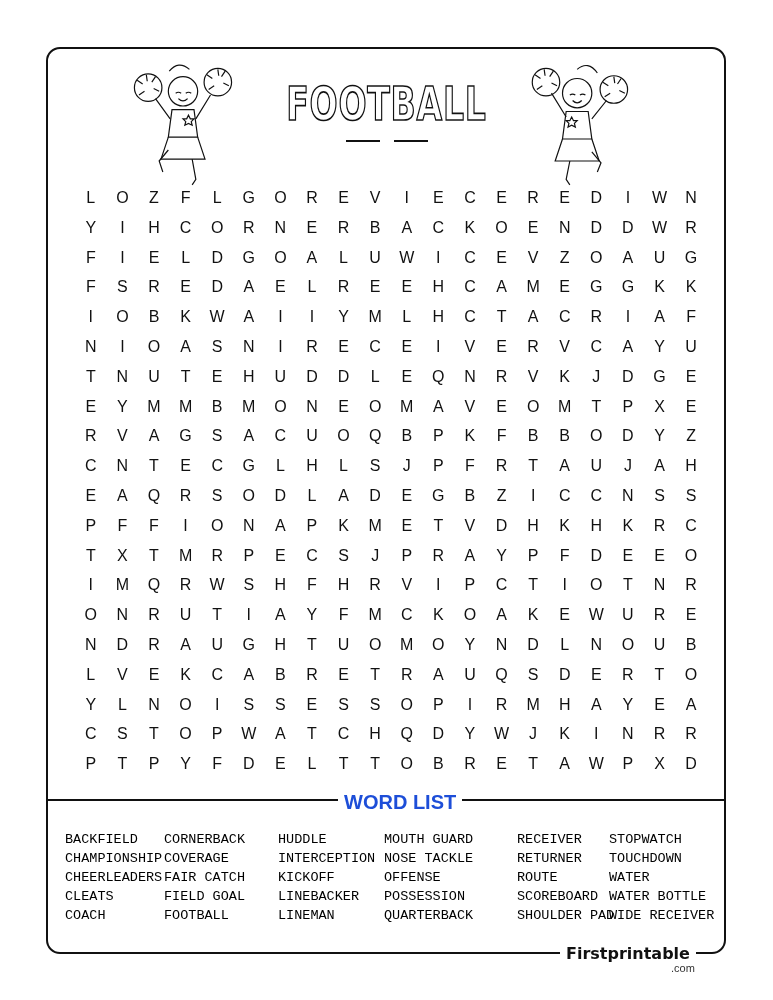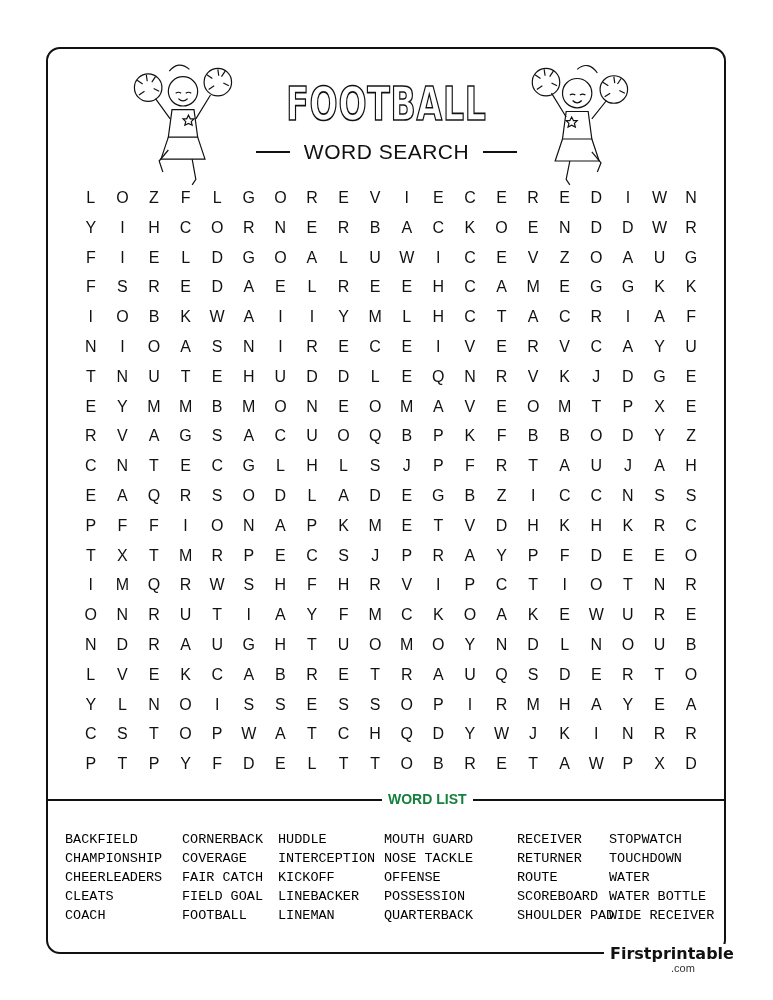--- a/index.html
+++ b/index.html
@@ -8,25 +8,25 @@
     .title { position: absolute; left: 0; top: 78px; width: 773px; text-align: center; font-family: "DejaVu Sans", sans-serif; font-weight: bold; font-size: 46px; letter-spacing: 1px; color: #fff; -webkit-text-stroke: 1.6px #111; transform: scaleX(0.72); transform-origin: 386px 0; line-height: 52px; }
     .subtitle-row { position: absolute; top: 140px; left: 0; width: 773px; display: flex; justify-content: center; align-items: center; gap: 14px; }
     .subtitle-line { width: 34px; height: 2px; background: #111; }
     .subtitle { font-family: "Liberation Sans", sans-serif; font-size: 21px; letter-spacing: 0.5px; color: #111; }
     .cheer { position: absolute; top: 55px; width: 110px; height: 135px; }
     .cheer.left { left: 128px; }
     .cheer.right { left: 524px; }
     .grid { position: absolute; left: 75px; top: 183px; display: grid; grid-template-columns: repeat(20, 31.6px); grid-auto-rows: 29.8px; }
     .cell { text-align: center; font-family: "Liberation Sans", sans-serif; font-size: 16px; line-height: 29.8px; color: #111; }
     .divider { position: absolute; left: 47px; width: 678px; top: 799px; height: 2px; background: #111; }
-    .wl-label { position: absolute; top: 791px; left: 338px; background: #fff; padding: 0 6px; font-family: "Liberation Sans", sans-serif; font-weight: bold; font-size: 14px; color: #15803d; margin-left: 44px; }
+    .wl-label { position: absolute; top: 791px; left: 338px; background: #fff; padding: 0 6px; font-family: "Liberation Sans", sans-serif; font-weight: bold; font-size: 20px; color: #1d4ed8; }
     .wordlist { position: absolute; top: 830px; left: 65px; }
     .wcol { position: absolute; top: 0; width: 130px; }
     .word { font-family: Liberation Mono, monospace; font-size: 13.5px; line-height: 19px; color: #000000; white-space: nowrap; }
-    .brand { position: absolute; top: 944px; left: 560px; background: #fff; padding: 0 6px; font-family: "DejaVu Sans", sans-serif; font-weight: bold; font-size: 16px; color: #111; margin-left: 44px; }
+    .brand { position: absolute; top: 944px; left: 560px; background: #fff; padding: 0 6px; font-family: "DejaVu Sans", sans-serif; font-weight: bold; font-size: 16px; color: #111; }
     .brand-com { position: absolute; top: 962px; left: 671px; font-family: "Liberation Sans", sans-serif; font-size: 11px; color: #333; text-align: right; }
   </style>
 </head>
 <body>
 
 <div class="frame"></div>
 
 <svg class="cheer left" viewBox="0 0 120 140" fill="none" stroke="#111" stroke-width="1.3">
   <g>
       <circle cx="22" cy="32" r="15"></circle>
@@ -60,21 +60,20 @@
   <path d="M30 38 l16 26 M90 46 l-16 20"></path>
   <path d="M46 58 l-4 30 h32 l-4 -30 z"></path>
   <path d="M52 64 l2 4 l4 0 l-3 3 l1 4 l-4 -2 l-4 2 l1 -4 l-3 -3 l4 0 z"></path>
   <path d="M42 88 l-8 24 h48 l-8 -24"></path>
   <path d="M50 112 l-4 20 l4 6 M74 102 l10 12 l-4 10"></path>
 </svg>
 
 <div class="title">FOOTBALL</div>
 <div class="subtitle-row">
   <span class="subtitle-line"></span>
-  <span class="subtitle">WORD SEARCH</span>
   <span class="subtitle-line"></span>
 </div>
 
 <div class="grid" id="letter-grid">
     <div class="cell">L</div>
     <div class="cell">O</div>
     <div class="cell">Z</div>
     <div class="cell">F</div>
     <div class="cell">L</div>
     <div class="cell">G</div>
@@ -478,21 +477,21 @@
 <div class="wl-label">WORD LIST</div>
 
 <div class="wordlist" id="word-list">
   <div class="wcol" style="left:0px">
     <div class="word">BACKFIELD</div>
     <div class="word">CHAMPIONSHIP</div>
     <div class="word">CHEERLEADERS</div>
     <div class="word">CLEATS</div>
     <div class="word">COACH</div>
   </div>
-  <div class="wcol" style="left:117px">
+  <div class="wcol" style="left:99px">
     <div class="word">CORNERBACK</div>
     <div class="word">COVERAGE</div>
     <div class="word">FAIR CATCH</div>
     <div class="word">FIELD GOAL</div>
     <div class="word">FOOTBALL</div>
   </div>
   <div class="wcol" style="left:213px">
     <div class="word">HUDDLE</div>
     <div class="word">INTERCEPTION</div>
     <div class="word">KICKOFF</div>

